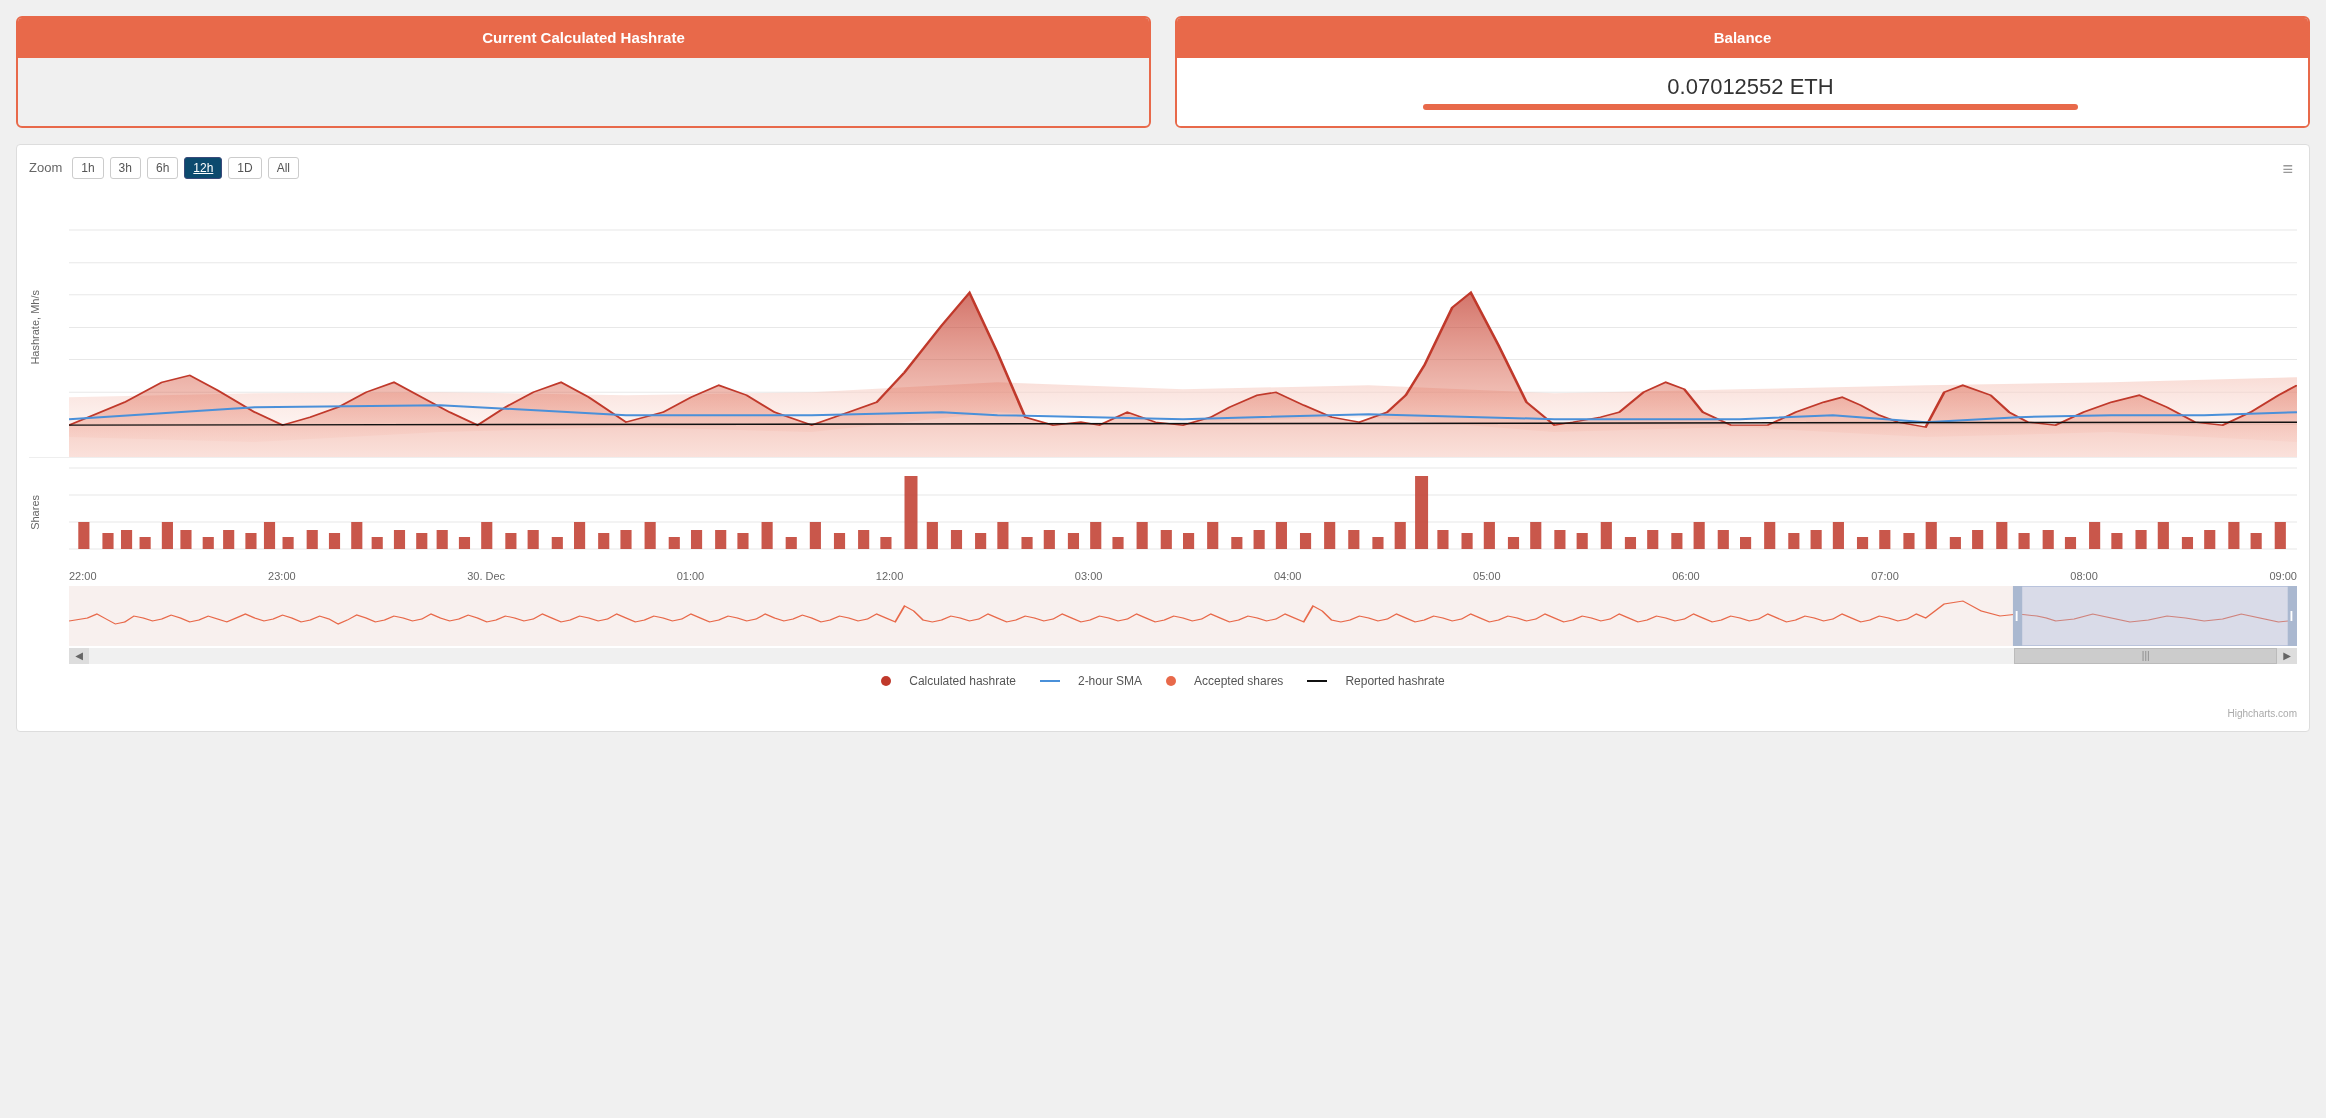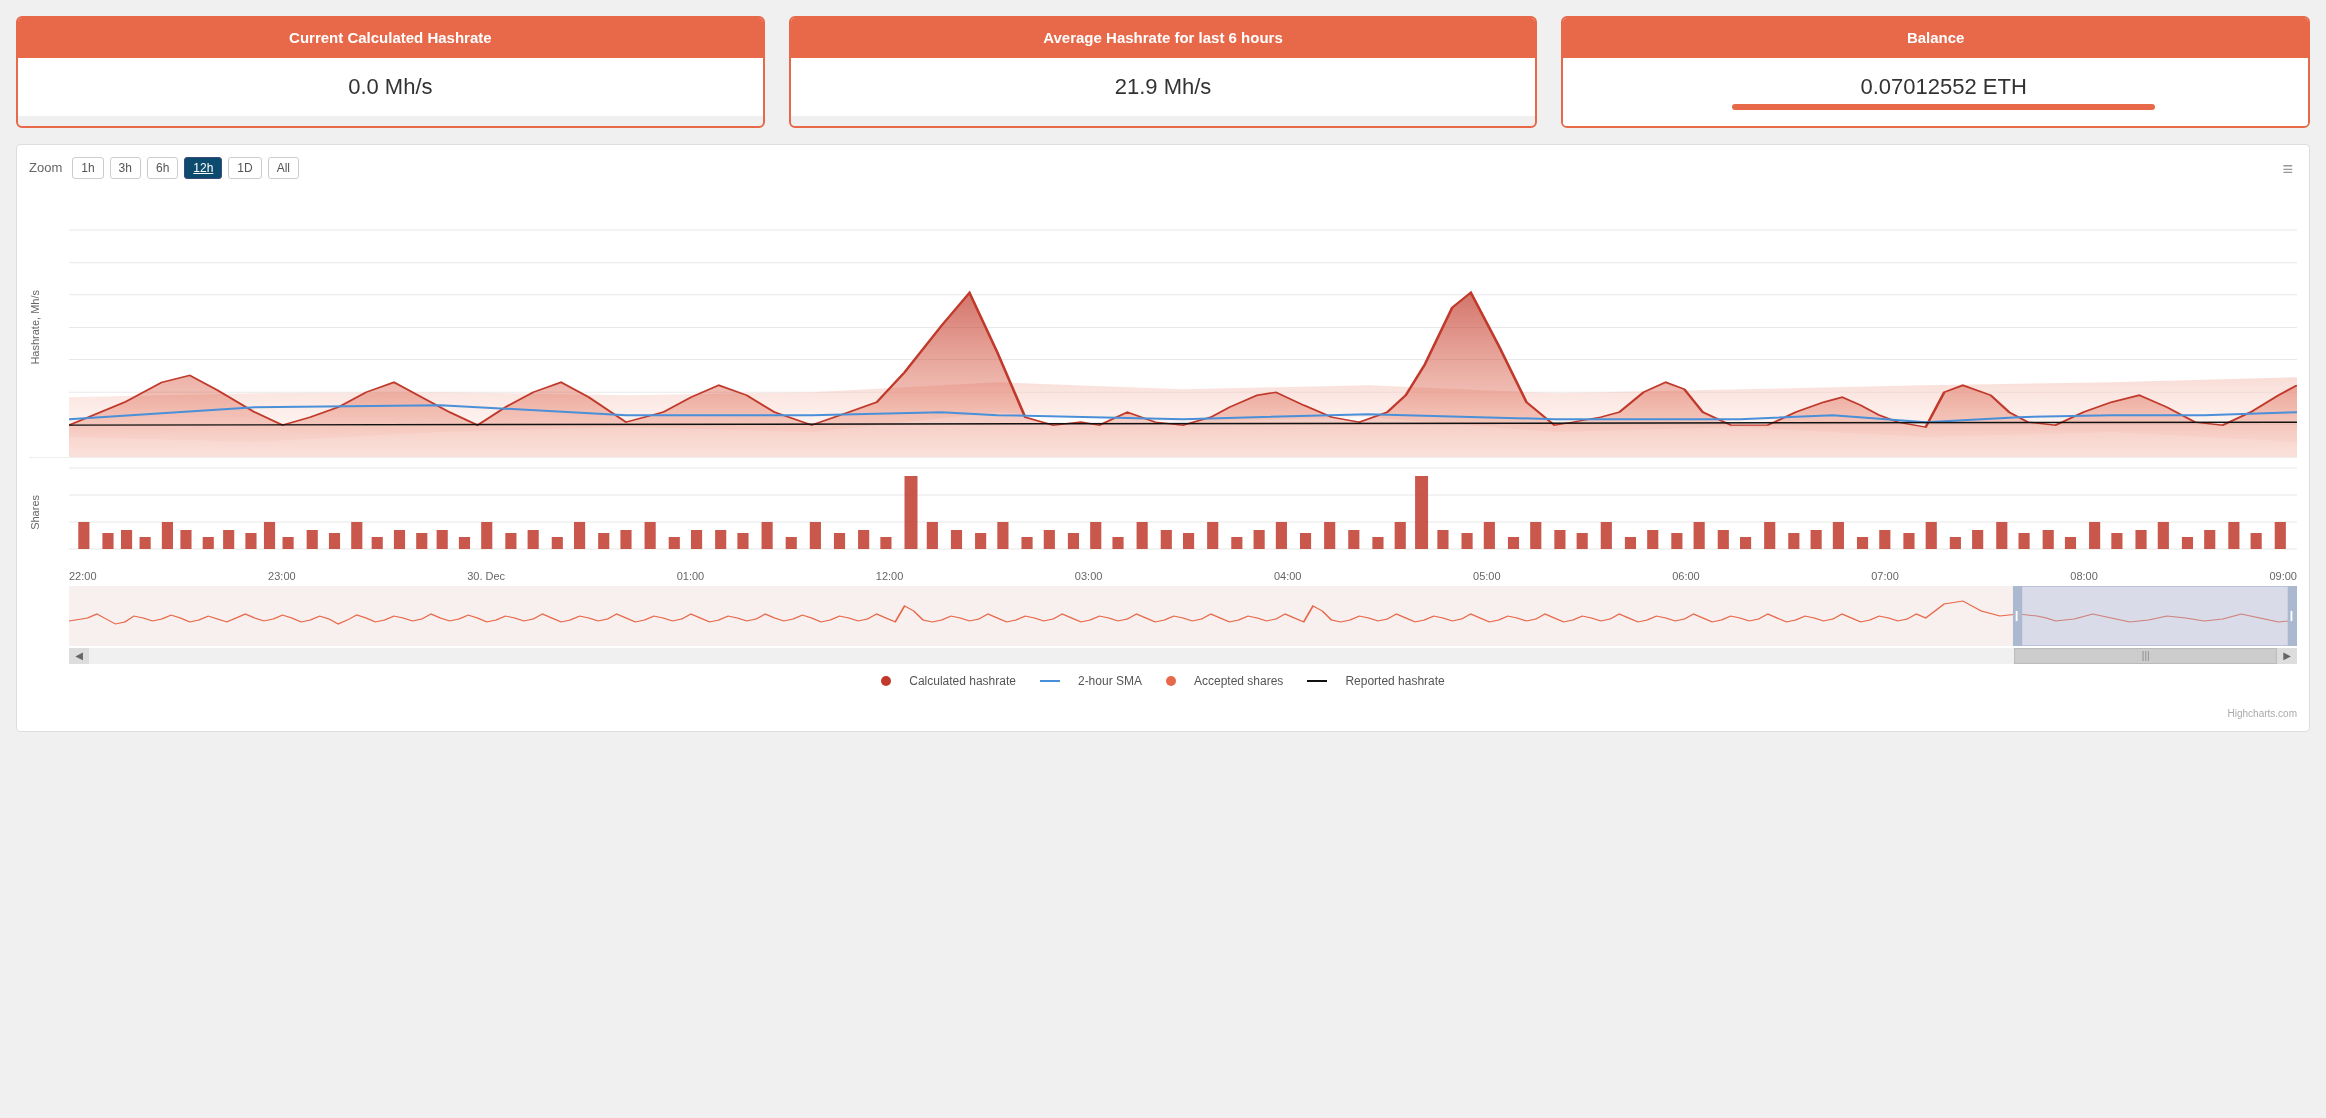--- a/index.html
+++ b/index.html
@@ -213,25 +213,20 @@
       color: #666;
       margin-top: 2px;
     }
   </style>
 </head>
 <body>
 
 <div class="top-cards">
   <div class="card">
     <div class="card-header">Current Calculated Hashrate</div>
-    <div class="card-value">0.0 Mh/s</div>
-  </div>
-  <div class="card">
-    <div class="card-header">Average Hashrate for last 6 hours</div>
-    <div class="card-value">21.9 Mh/s</div>
   </div>
   <div class="card card-balance">
     <div class="card-header">Balance</div>
     <div class="card-value">
       <span>0.07012552 ETH</span>
       <div class="balance-bar"></div>
     </div>
   </div>
 </div>
 

